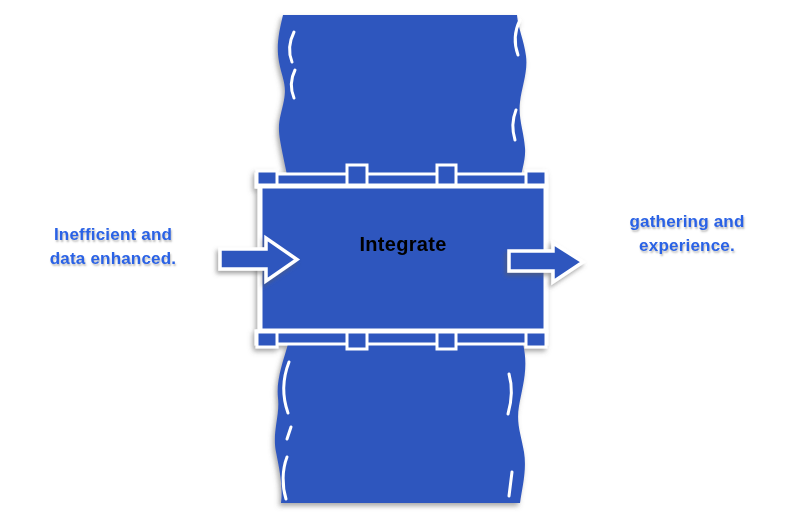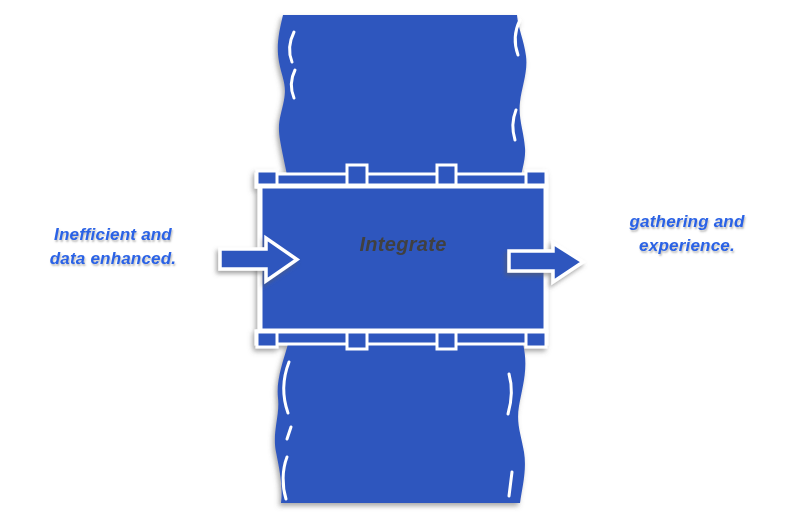--- a/index.html
+++ b/index.html
@@ -2,40 +2,39 @@
 <html><head>
 <meta charset="utf-8">
 <style>
   html,body{margin:0;padding:0;background:#ffffff;}
   .stage{
     position:relative;
     width:794px;height:522px;
     background:#ffffff;
     overflow:hidden;
     font-family:"Liberation Sans", sans-serif;
-    font-style:italic;
   }
   .stage svg{position:absolute;left:0;top:0;}
   .caption{
     position:absolute;
     text-align:center;
     font-weight:bold;
     font-size:17px;
     line-height:24px;
     letter-spacing:.2px;
     color:#2A62E6;
     text-shadow:1px 2px 2px rgba(90,90,90,.40);
   }
   .caption--left{left:18px;top:223px;width:190px;}
   .caption--right{left:588px;top:210px;width:198px;}
   .bridge-label{
     position:absolute;
     left:280px;top:232px;width:246px;
     text-align:center;
-    color:#404040;
+    color:#000000;
     font-weight:bold;
     font-size:20px;
     line-height:25px;
     letter-spacing:.3px;
   }
 </style>
 </head>
 <body>
 
 <div class="stage">

